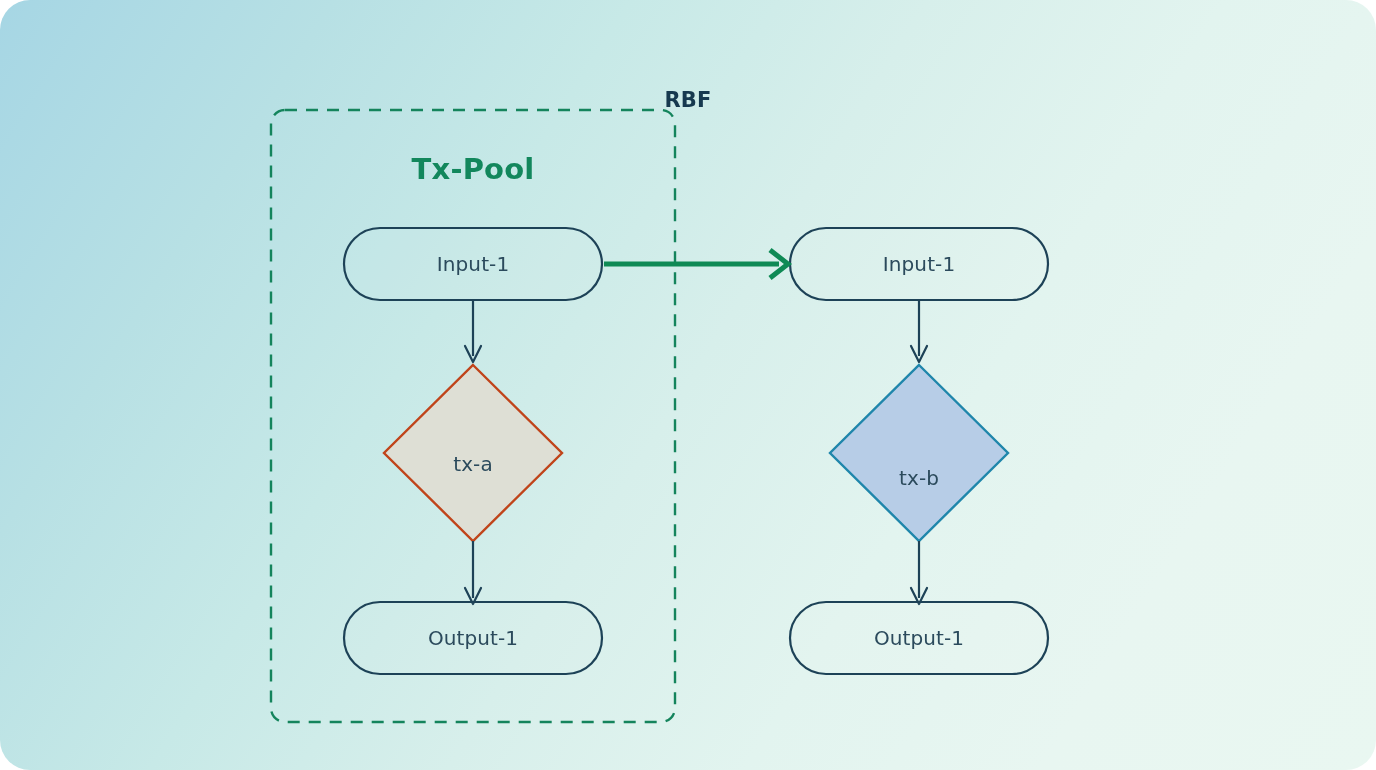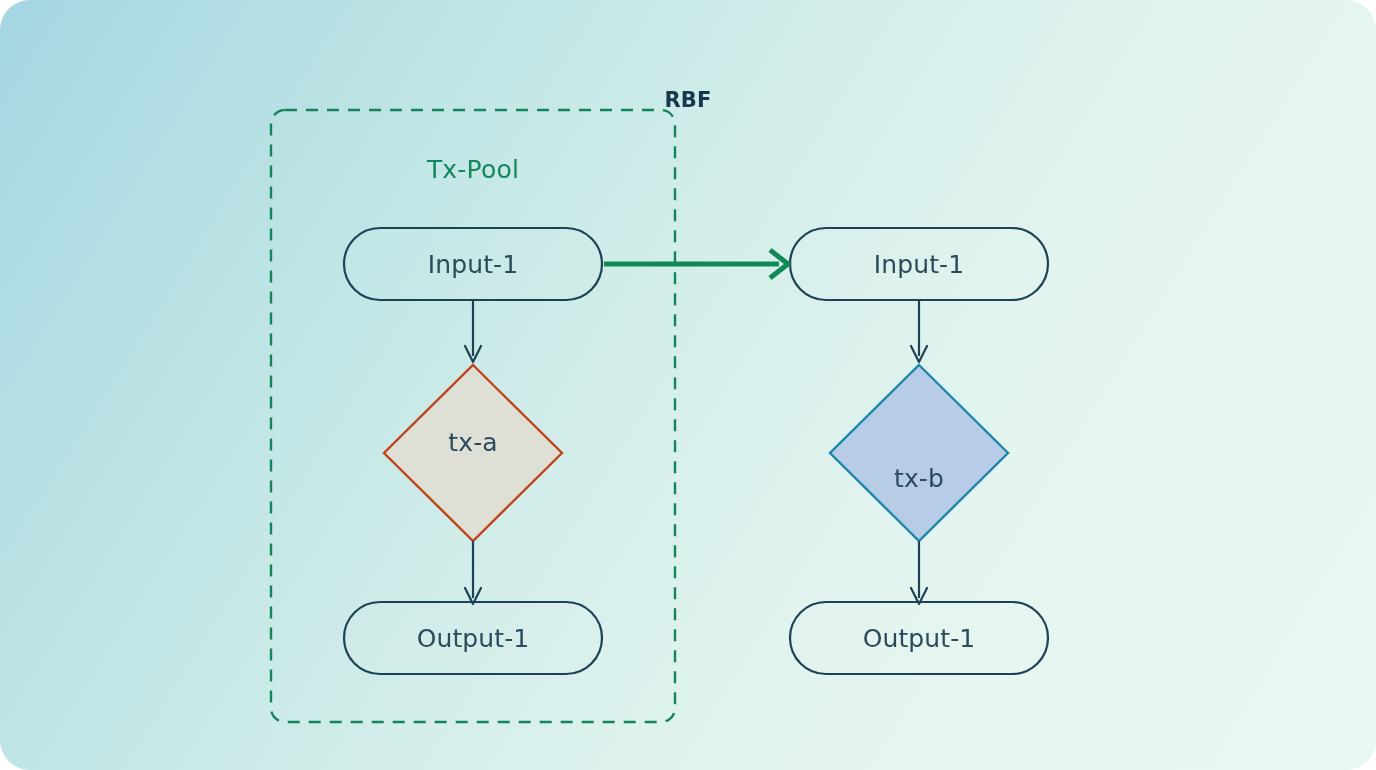--- a/index.html
+++ b/index.html
@@ -38,36 +38,36 @@
     height: 770px;
   }
 
   
   .lbl {
     position: absolute;
     white-space: nowrap;
     line-height: 1;
   }
   .node-label {
-    font-size: 25px;
+    font-size: 20px;
     color: #2b4a5c;
     font-weight: 400;
     letter-spacing: 0.1px;
     transform: translate(-50%, -50%);
   }
   .title-label {
     font-size: 21px;
     font-weight: 700;
     color: #16394f;
     letter-spacing: 0.2px;
     transform: translate(-50%, -50%);
   }
   .group-label {
-    font-size: 25px;
-    font-weight: 400;
+    font-size: 29px;
+    font-weight: 700;
     color: #12875c;
     letter-spacing: 0.2px;
     transform: translate(-50%, -50%);
   }
 </style>
 </head>
 <body>
 
 <div id="canvas">
 
@@ -102,21 +102,21 @@
     <line x1="604" y1="264" x2="779" y2="264" stroke="#0f8a55" stroke-width="5"></line>
     <polyline points="770,250 788,264 770,278" fill="none" stroke="#0f8a55" stroke-width="5" stroke-linecap="butt" stroke-linejoin="miter"></polyline>
   </svg>
 
   <div class="lbl title-label" style="left:688px; top:72px;margin-top:28px;">RBF</div>
 
   <div class="lbl group-label" style="left:473px; top:169px;">Tx-Pool</div>
 
   <div class="lbl node-label" style="left:473px; top:264px;">Input-1</div>
 
-  <div class="lbl node-label" style="left:473px; top:442px;">tx-a</div>
+  <div class="lbl node-label" style="left:473px; top:464px;">tx-a</div>
 
   <div class="lbl node-label" style="left:473px; top:638px;">Output-1</div>
 
   <div class="lbl node-label" style="left:919px; top:264px;">Input-1</div>
 
   <div class="lbl node-label" style="left:919px; top:478px;">tx-b</div>
 
   <div class="lbl node-label" style="left:919px; top:638px;">Output-1</div>
 
 </div>

